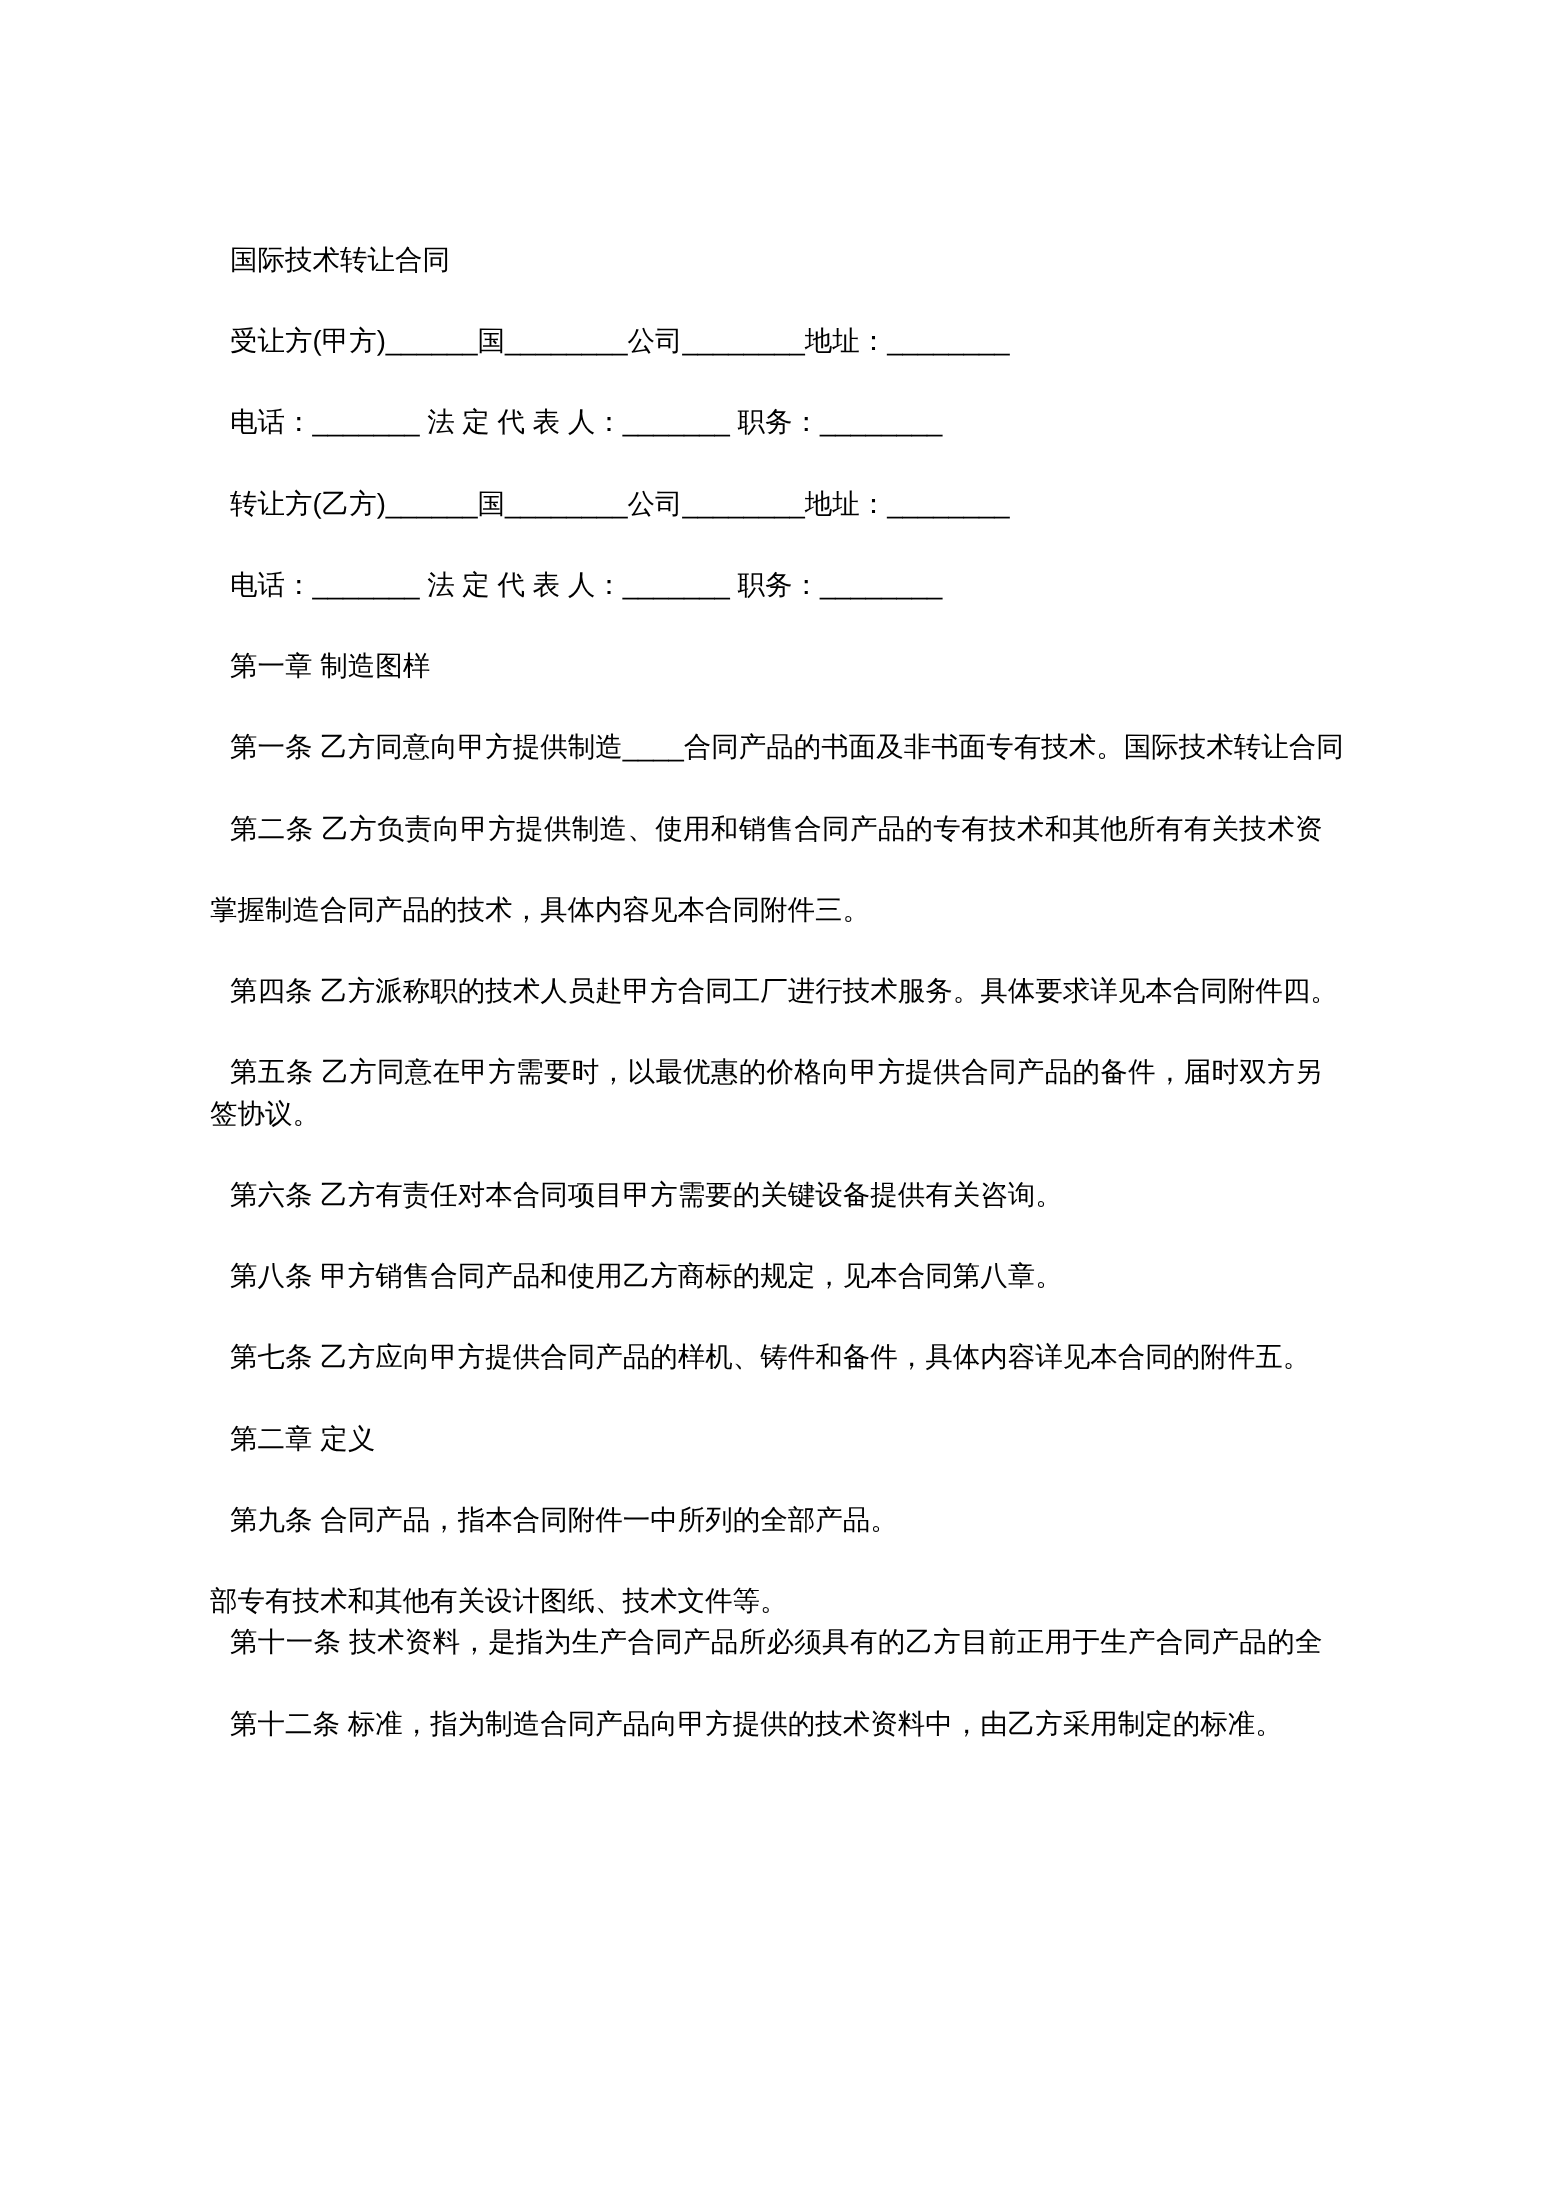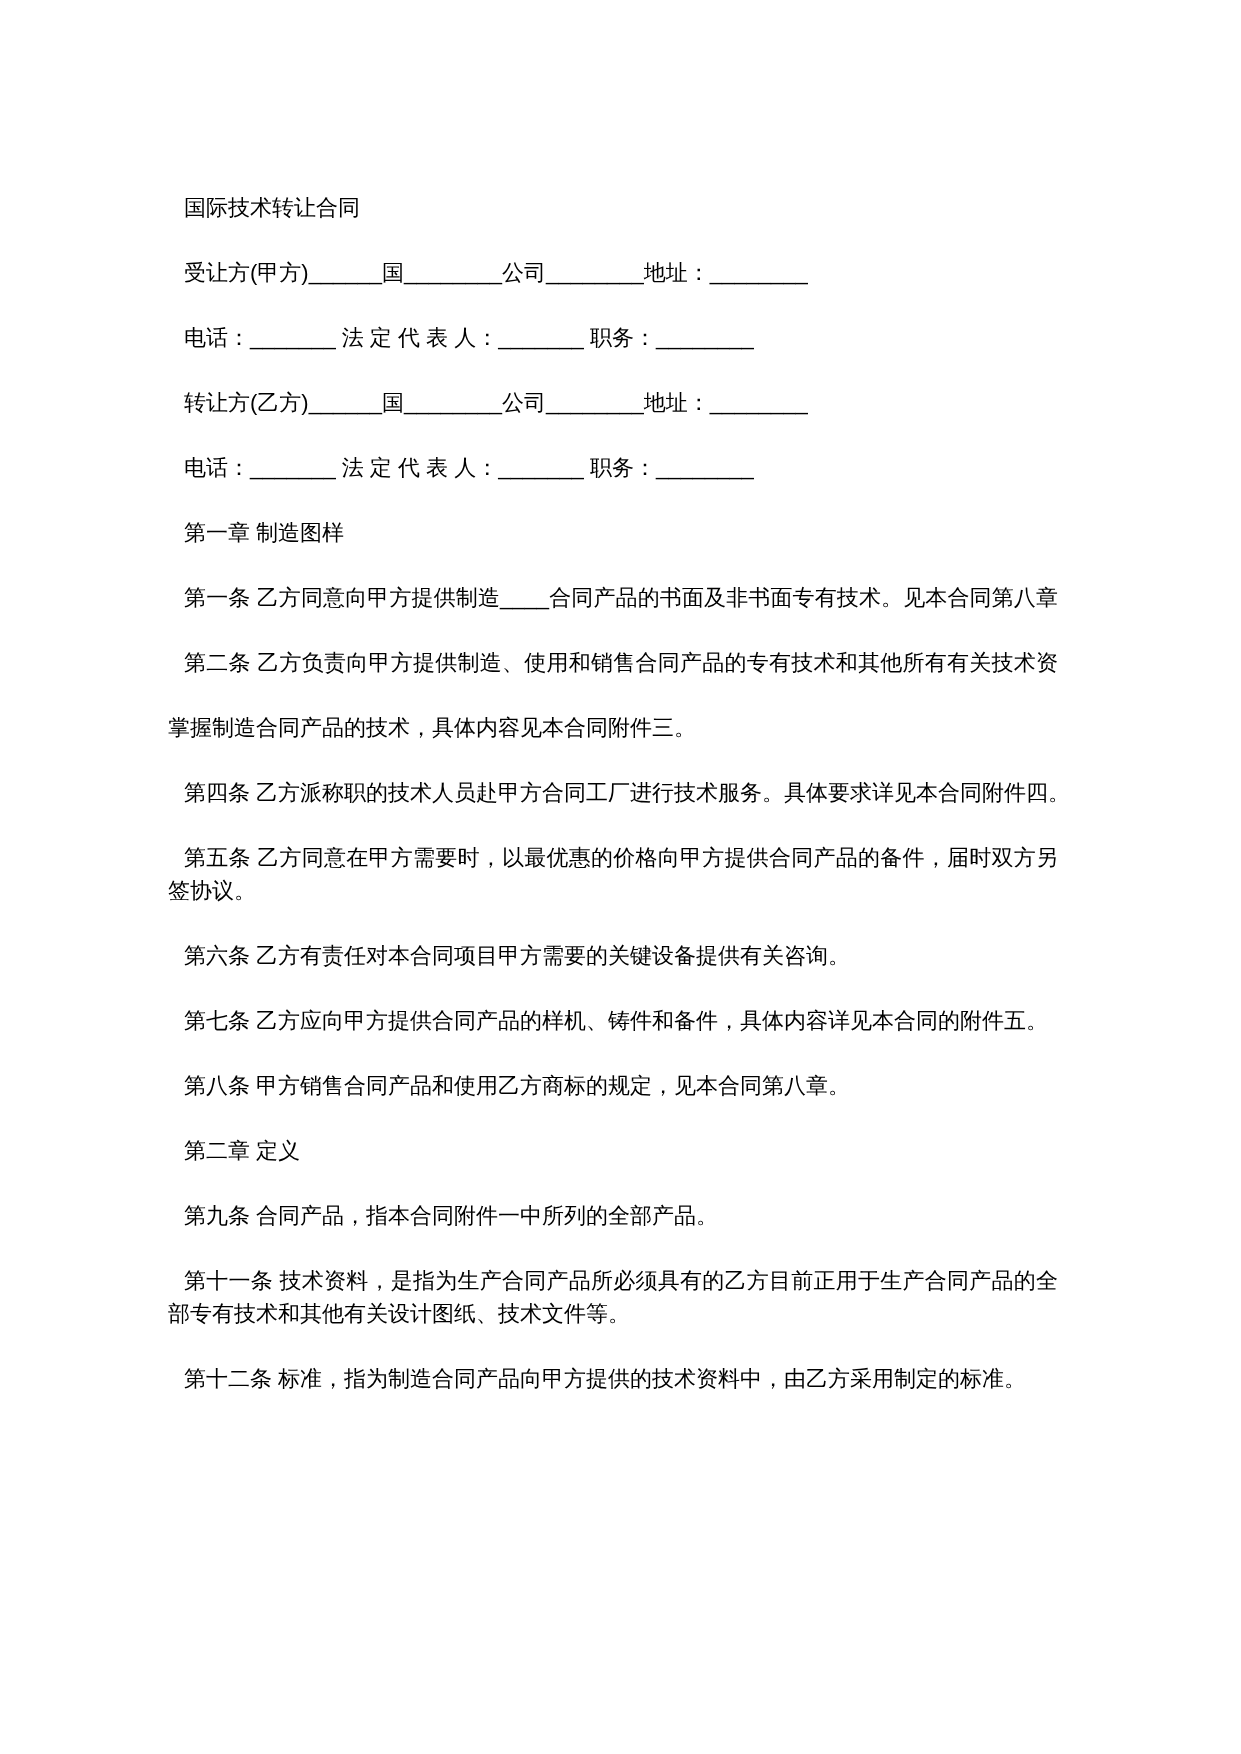--- a/index.html
+++ b/index.html
@@ -57,51 +57,51 @@
       <div class="para">
         <div class="line first last">转让方(乙方)______国________公司________地址：________</div>
       </div>
       <div class="para">
         <div class="line first last">电话：_______ 法 定 代 表 人：_______ 职务：________</div>
       </div>
       <div class="para">
         <div class="line first last">第一章 制造图样</div>
       </div>
       <div class="para">
-        <div class="line first">第一条 乙方同意向甲方提供制造____合同产品的书面及非书面专有技术。见本合同第八章</div>
+        <div class="line first">第一条 乙方同意向甲方提供制造____合同产品的书面及非书面专有技术。国际技术转让合同</div>
       </div>
       <div class="para">
         <div class="line first">第二条 乙方负责向甲方提供制造、使用和销售合同产品的专有技术和其他所有有关技术资</div>
       </div>
       <div class="para">
         <div class="line last">掌握制造合同产品的技术，具体内容见本合同附件三。</div>
       </div>
       <div class="para">
         <div class="line first last">第四条 乙方派称职的技术人员赴甲方合同工厂进行技术服务。具体要求详见本合同附件四。</div>
       </div>
       <div class="para">
         <div class="line first">第五条 乙方同意在甲方需要时，以最优惠的价格向甲方提供合同产品的备件，届时双方另</div>
         <div class="line last">签协议。</div>
       </div>
       <div class="para">
         <div class="line first last">第六条 乙方有责任对本合同项目甲方需要的关键设备提供有关咨询。</div>
       </div>
       <div class="para">
-        <div class="line first last">第七条 乙方应向甲方提供合同产品的样机、铸件和备件，具体内容详见本合同的附件五。</div>
+        <div class="line first last">第八条 甲方销售合同产品和使用乙方商标的规定，见本合同第八章。</div>
       </div>
       <div class="para">
-        <div class="line first last">第八条 甲方销售合同产品和使用乙方商标的规定，见本合同第八章。</div>
+        <div class="line first last">第七条 乙方应向甲方提供合同产品的样机、铸件和备件，具体内容详见本合同的附件五。</div>
       </div>
       <div class="para">
         <div class="line first last">第二章 定义</div>
       </div>
       <div class="para">
         <div class="line first last">第九条 合同产品，指本合同附件一中所列的全部产品。</div>
       </div>
       <div class="para">
+        <div class="line last">部专有技术和其他有关设计图纸、技术文件等。</div>
         <div class="line first">第十一条 技术资料，是指为生产合同产品所必须具有的乙方目前正用于生产合同产品的全</div>
-        <div class="line last">部专有技术和其他有关设计图纸、技术文件等。</div>
       </div>
       <div class="para">
         <div class="line first last">第十二条 标准，指为制造合同产品向甲方提供的技术资料中，由乙方采用制定的标准。</div>
       </div>
     </div>
 </div>
 
 </body></html>

